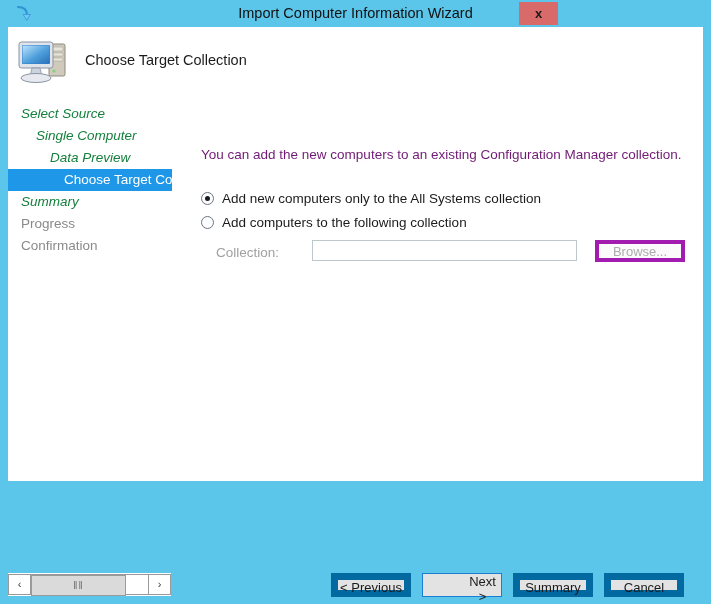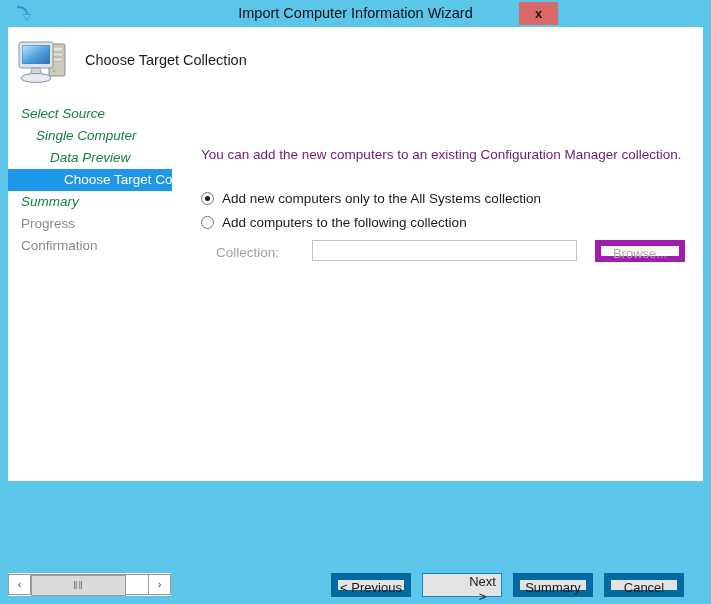--- a/index.html
+++ b/index.html
@@ -214,21 +214,21 @@
     color: #a0a0a0;
     padding: 0 3px;
     outline: none;
   }
   .browse-button {
     position: absolute;
     left: 404px;
     top: 213px;
     width: 90px;
     height: 22px;
-    border: 6px solid #a21caf;
+    border: 4px solid #a21caf;
     background: #fbfbfb;
     color: #adadad;
     font-family: "Liberation Sans", sans-serif;
     font-size: 13px;
     box-sizing: border-box;
     padding: 0;
   }
 
   
   .footer {

